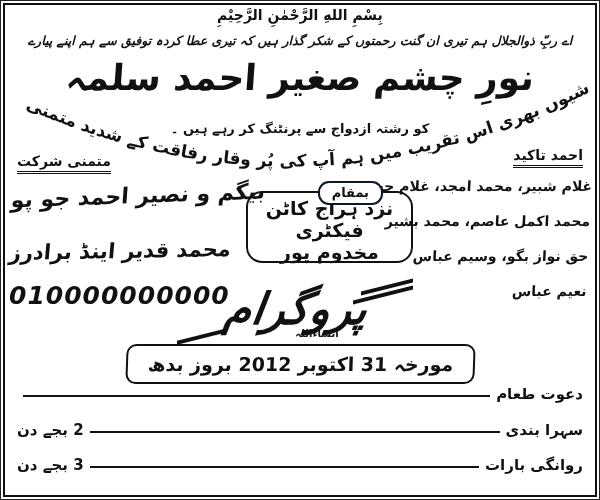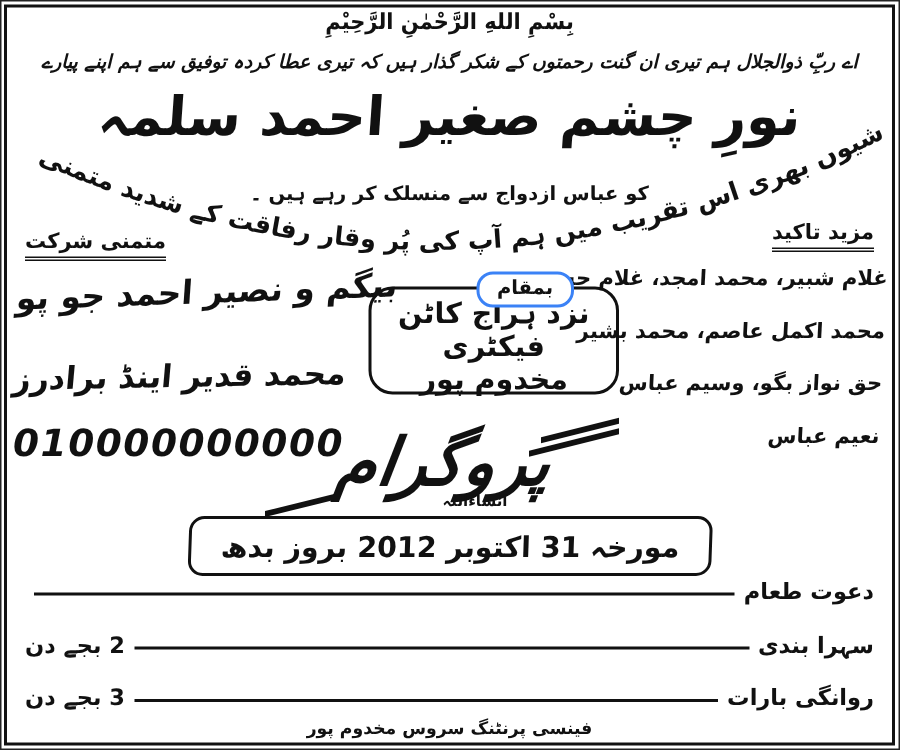--- a/index.html
+++ b/index.html
@@ -18,21 +18,21 @@
   .curve-svg{position:absolute;left:0;top:78px;width:600px;height:115px;}
   .curve-svg text{font-size:17px;font-weight:bold;fill:#111;direction:rtl;}
   .side-head{font-size:14px;font-weight:bold;padding-bottom:2px;border-bottom:3px double #111;}
   .head-right{top:146px;right:16px;}
   .head-left{top:152px;left:16px;text-align:right;}
   .rnames{top:168px;right:10px;text-align:right;font-weight:bold;font-size:14px;line-height:35px;transform:skewX(-3deg);}
   .lname1{top:182px;left:10px;font-size:22px;font-weight:bold;transform:rotate(-2deg) skewX(-6deg);}
   .lname2{top:238px;left:8px;font-size:21px;font-weight:bold;transform:rotate(-1deg) skewX(-6deg);}
   .phone{top:280px;left:8px;font-size:25px;font-weight:bold;font-style:italic;letter-spacing:1px;direction:ltr;}
   .venue-box{position:absolute;left:245px;top:190px;width:163px;height:68px;border:2.5px solid #111;border-radius:16px;text-align:center;}
-  .venue-pill{position:absolute;top:-12px;right:28px;background:#fff;border:2px solid #3b82f6;border-radius:11px;
+  .venue-pill{position:absolute;top:-12px;right:28px;background:#fff;border:2px solid #0f172a;border-radius:11px;
     padding:0 12px;font-size:13px;font-weight:bold;line-height:20px;}
   .venue-l1{margin-top:4px;font-size:19px;font-weight:bold;}
   .venue-l2{margin-top:0;font-size:19px;font-weight:bold;letter-spacing:2px;}
   .program{top:282px;left:190px;width:210px;text-align:center;font-size:44px;font-weight:bold;font-style:italic;transform:skewX(-8deg);}
   .flourish{position:absolute;background:#111;height:4px;transform:skewY(-14deg);}
   .f1{top:284px;left:360px;width:52px;}
   .f2{top:292px;left:352px;width:60px;}
   .f3{top:334px;left:176px;width:46px;}
   .inshallah{top:327px;left:286px;width:60px;text-align:center;font-size:10px;font-weight:bold;}
   .date-box{position:absolute;left:125px;top:343px;width:345px;height:36px;border:2.5px solid #111;border-radius:10px;
@@ -45,30 +45,30 @@
 </style>
 </head>
 <body>
 
 <div class="card">
   <div class="frame"></div>
 
   <div class="abs ctr bismillah">بِسْمِ اللهِ الرَّحْمٰنِ الرَّحِيْمِ</div>
   <div class="abs ctr prayer">اے ربِّ ذوالجلال ہم تیری ان گنت رحمتوں کے شکر گذار ہیں کہ تیری عطا کردہ توفیق سے ہم اپنے پیارے</div>
   <div class="abs ctr groom">نورِ چشم صغیر احمد سلمہ</div>
-  <div class="abs ctr marriage">کو عباس ازدواج سے منسلک کر رہے ہیں ۔</div>
+  <div class="abs ctr marriage">کو رشتہ ازدواج سے پرنٹنگ کر رہے ہیں ۔</div>
 
   <svg class="curve-svg" viewBox="0 0 600 115">
     <path id="arcPath" d="M 15 25 Q 300 155 585 15" fill="none" stroke="none"></path>
     <text text-anchor="middle">
       <textPath href="#arcPath" startOffset="50%">خوشیوں بھری اس تقریب میں ہم آپ کی پُر وقار رفاقت کے شدید متمنی ہیں</textPath>
     </text>
   </svg>
 
-  <div class="abs side-head head-right">مزید تاکید</div>
+  <div class="abs side-head head-right">احمد تاکید</div>
   <div class="abs side-head head-left">متمنی شرکت</div>
 
   <div class="abs rnames">
     <div>غلام شبیر، محمد امجد، غلام حسین</div>
     <div>محمد اکمل عاصم، محمد بشیر</div>
     <div>حق نواز بگو، وسیم عباس</div>
     <div>نعیم عباس</div>
   </div>
 
   <div class="venue-box">
@@ -97,14 +97,13 @@
     <span>سہرا بندی</span>
     <span class="leader"></span>
     <span>2 بجے دن</span>
   </div>
   <div class="srow r3">
     <span>روانگی بارات</span>
     <span class="leader"></span>
     <span>3 بجے دن</span>
   </div>
 
-  <div class="abs ctr footer">فینسی پرنٹنگ سروس مخدوم پور</div>
 </div>
 
 </body></html>

